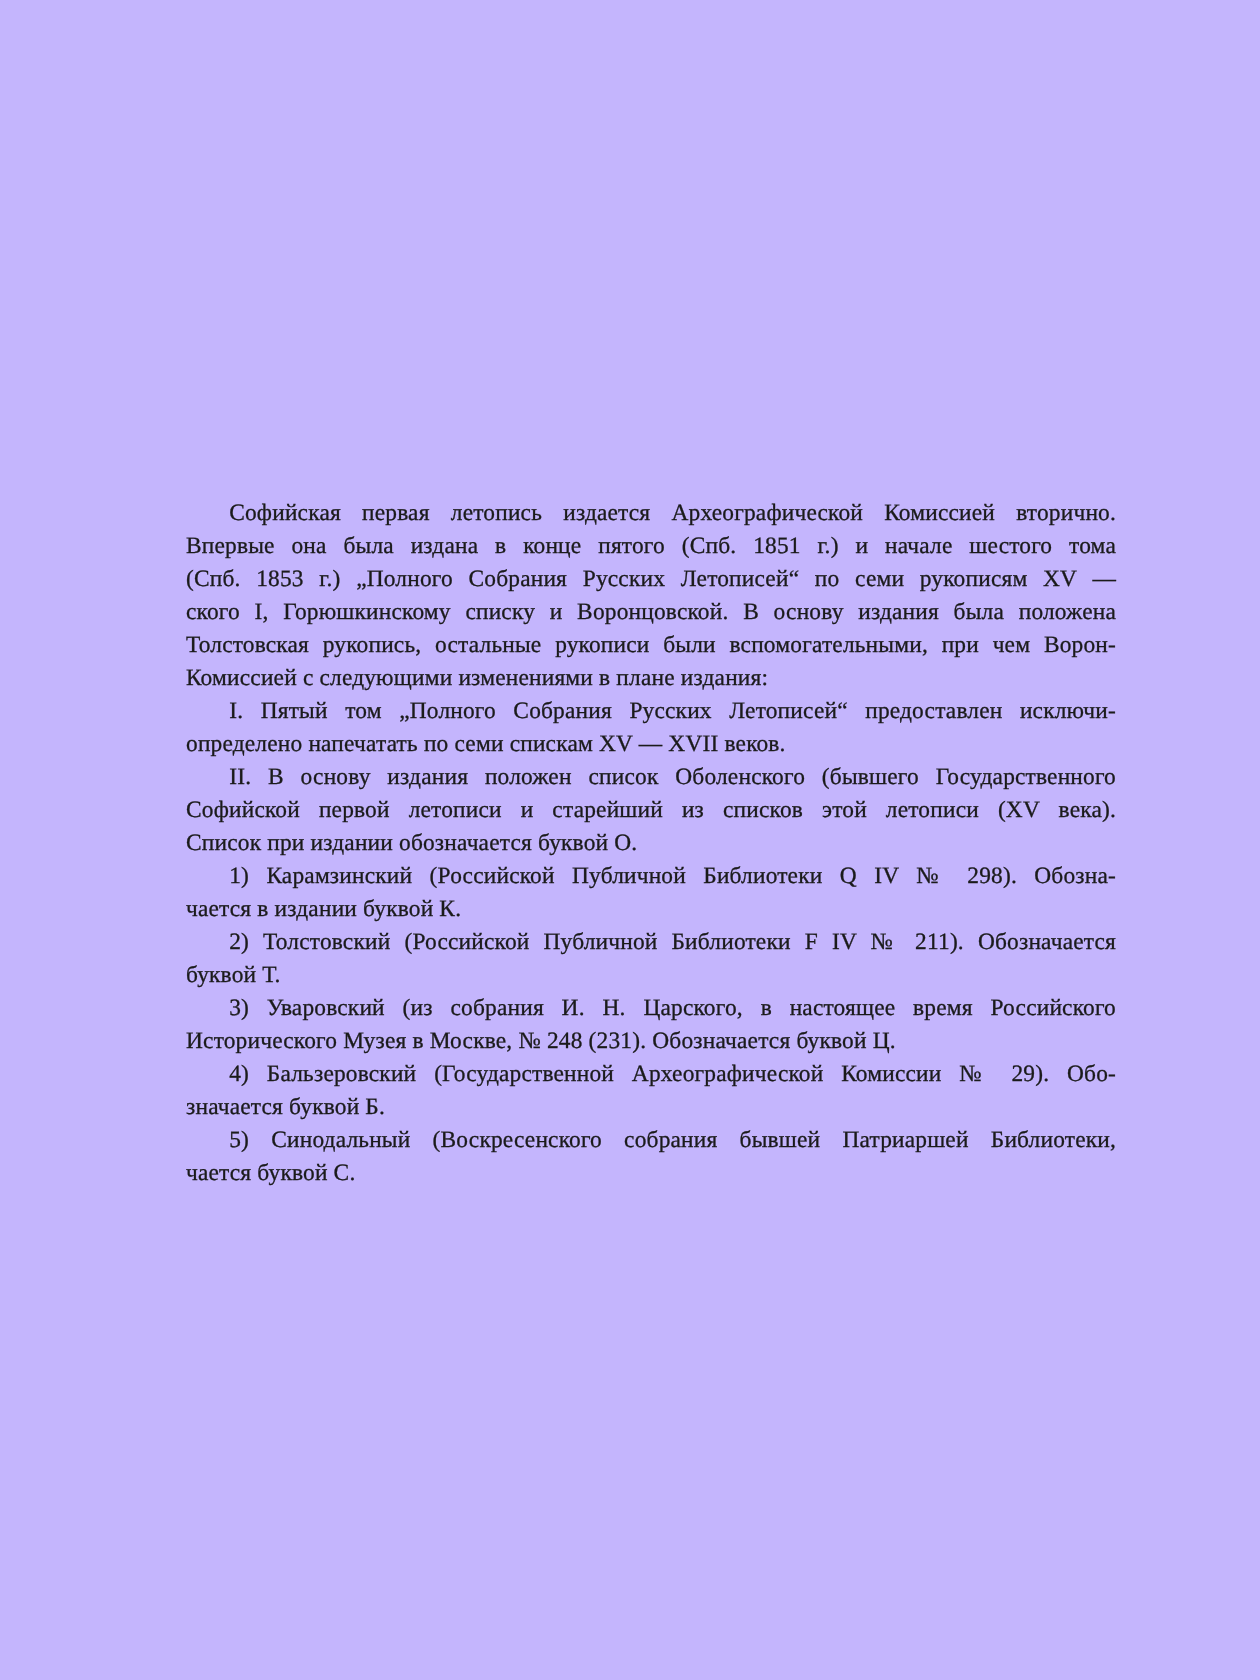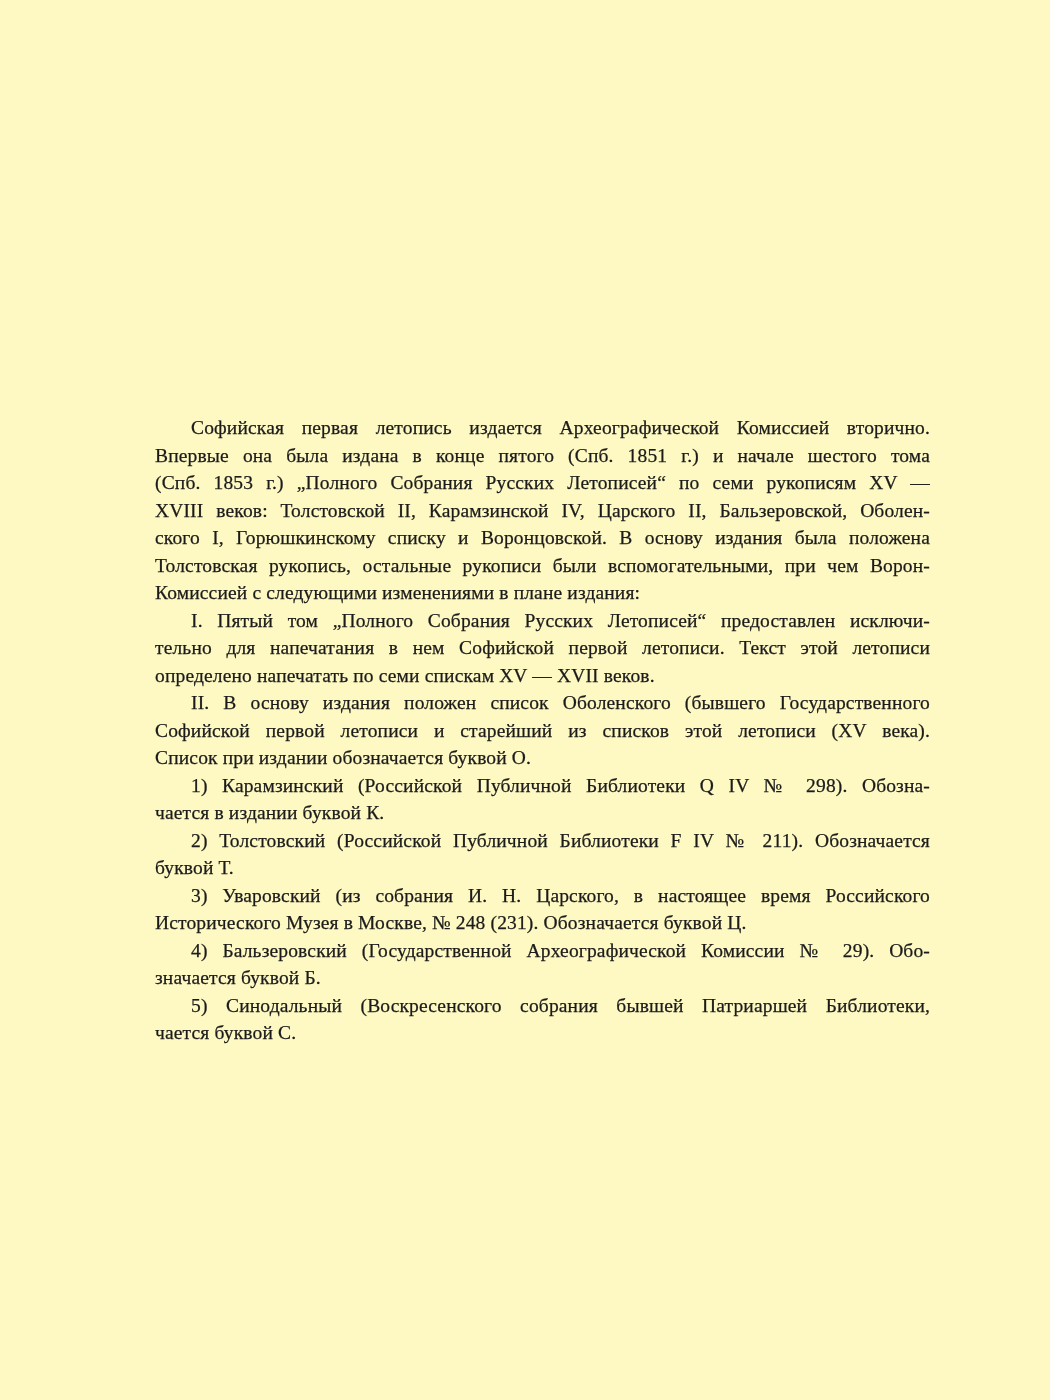--- a/index.html
+++ b/index.html
@@ -4,21 +4,21 @@
 <style>
   html, body {
     margin: 0;
     padding: 0;
     background: #ffffff;
   }
   .page {
     position: relative;
     width: 1050px;
     height: 1400px;
-    background: #fef9c3;
+    background: #c4b5fd;
     overflow: hidden;
     font-family: "Liberation Serif", "DejaVu Serif", serif;
     color: #1b1b1b;
   }
   .text-block {
     position: absolute;
     left: 155px;
     top: 414px;
     width: 775px;
     font-size: 19.5px;
@@ -42,32 +42,30 @@
 </head>
 <body>
 
 <div class="page">
   <div class="text-block">
 
     <div>
       <div class="ln first">Софийская первая летопись издается Археографической Комиссией вторично.</div>
       <div class="ln">Впервые она была издана в конце пятого (Спб. 1851 г.) и начале шестого тома</div>
       <div class="ln">(Спб. 1853 г.) „Полного Собрания Русских Летописей“ по семи рукописям XV —</div>
-      <div class="ln">XVIII веков: Толстовской II, Карамзинской IV, Царского II, Бальзеровской, Оболен-</div>
       <div class="ln">ского I, Горюшкинскому списку и Воронцовской. В основу издания была положена</div>
       <div class="ln">Толстовская рукопись, остальные рукописи были вспомогательными, при чем Ворон-</div>
     </div>
 
     <div>
       <div class="ln last">Комиссией с следующими изменениями в плане издания:</div>
     </div>
 
     <div>
       <div class="ln first">I. Пятый том „Полного Собрания Русских Летописей“ предоставлен исключи-</div>
-      <div class="ln">тельно для напечатания в нем Софийской первой летописи. Текст этой летописи</div>
       <div class="ln last">определено напечатать по семи спискам XV — XVII веков.</div>
     </div>
 
     <div>
       <div class="ln first">II. В основу издания положен список Оболенского (бывшего Государственного</div>
       <div class="ln">Софийской первой летописи и старейший из списков этой летописи (XV века).</div>
       <div class="ln last">Список при издании обозначается буквой О.</div>
     </div>
 
 

